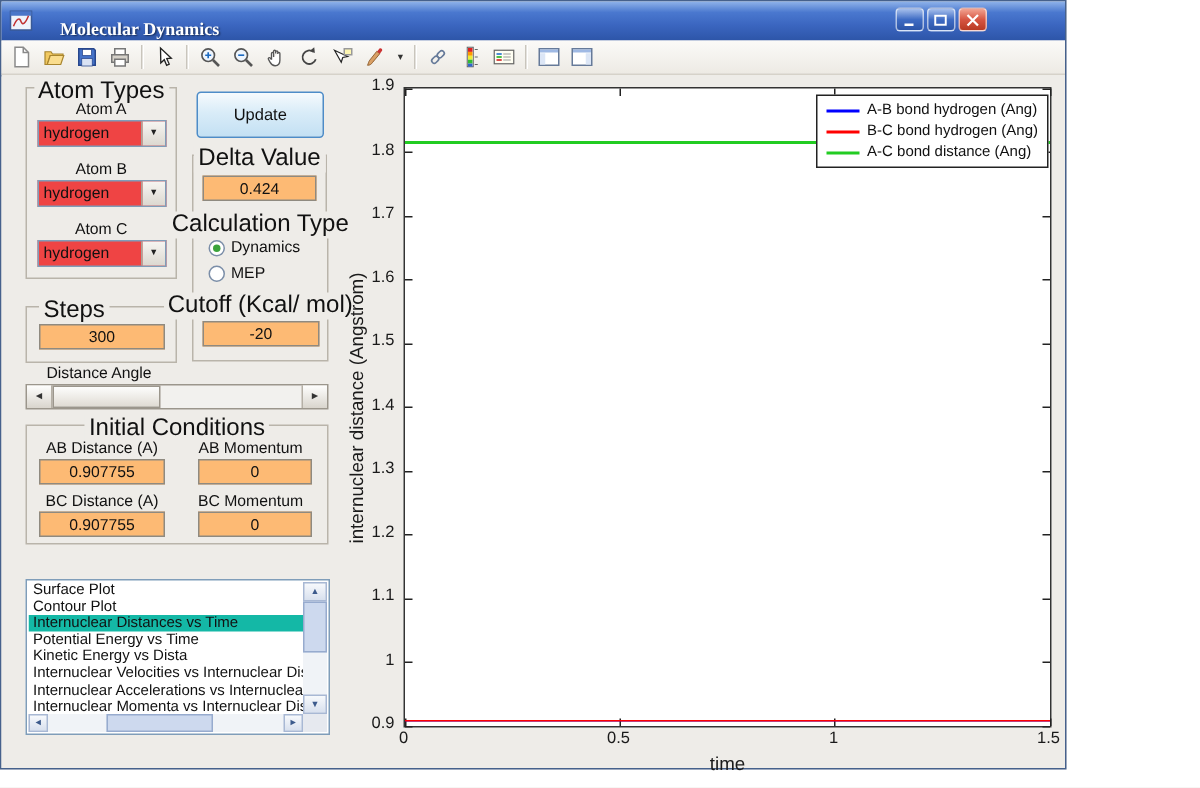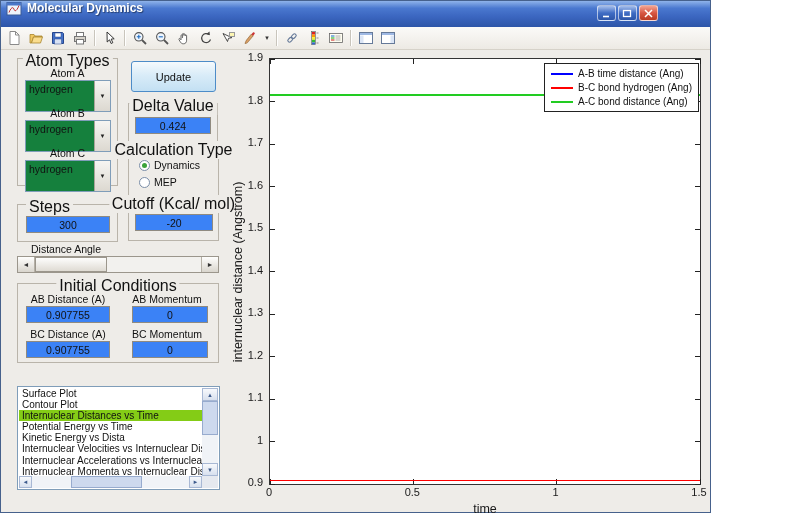--- a/index.html
+++ b/index.html
@@ -1,60 +1,60 @@
 <!DOCTYPE html>
 <html><head>
 <meta charset="utf-8">
 <style>
   html,body{margin:0;padding:0;}
   body{width:800px;height:525px;background:#ffffff;font-family:"Liberation Sans",sans-serif;position:relative;overflow:hidden;}
   .window{position:absolute;left:0;top:0;width:711px;height:513px;background:#eeece8;border:1px solid #46618c;box-sizing:border-box;}
   
-  .titlebar{position:absolute;left:0;top:0;right:0;height:26px;background:linear-gradient(180deg,#8fb3ea 0%,#4a78cf 28%,#3b66c0 60%,#2d55a8 100%);display:flex;align-items:flex-start;padding:0 5px;gap:5px;box-sizing:border-box;}
+  .titlebar{position:absolute;left:0;top:0;right:0;height:26px;background:linear-gradient(180deg,#8fb3ea 0%,#4a78cf 28%,#3b66c0 60%,#2d55a8 100%);display:flex;align-items:flex-end;padding:0 5px;gap:18px;box-sizing:border-box;font-family:Liberation Serif, serif;}
   .title-text{color:#fff;font-size:12px;font-weight:bold;text-shadow:1px 1px 1px rgba(0,0,0,.45);white-space:nowrap;}
   .cap-btns{position:absolute;right:52px;top:4px;display:flex;gap:2px;}
   .cap-btn{width:19px;height:16px;border-radius:3px;border:1px solid rgba(255,255,255,.6);display:flex;align-items:center;justify-content:center;box-sizing:border-box;}
   .cap-min,.cap-max{background:linear-gradient(#a6bfec,#3f6cc4 50%,#2c55a8);}
   .cap-close{background:linear-gradient(#f2a391,#d75643 50%,#b93a23);}
   .cap-btn svg{display:block;}
   
   .toolbar{position:absolute;left:0;top:26px;right:0;height:23px;background:linear-gradient(#fbfaf8,#edeae4);border-bottom:1px solid #d6d2c9;display:flex;align-items:center;padding:0 2px;box-sizing:border-box;}
   .tbtn{width:22px;height:20px;display:flex;align-items:center;justify-content:center;border-radius:2px;}
   .tbtn svg{display:block;}
   .tbtn-narrow{width:12px;height:20px;display:flex;align-items:center;justify-content:center;font-size:7px;color:#333;}
   .tsep{width:1px;height:16px;background:#c9c5bc;border-right:1px solid #fff;margin:0 3px;}
   
   .client{position:absolute;left:0;top:50px;right:0;bottom:0;background:#eeece8;}
   
   .panel{position:absolute;border:1px solid #b9b4aa;box-sizing:border-box;}
   .panel-title{position:absolute;top:-7px;left:50%;transform:translateX(-50%);background:#eeece8;padding:0 3px;font-size:16px;color:#111;white-space:nowrap;}
   .panel-title.left{left:8px;transform:none;}
   .ctl-label{position:absolute;text-align:center;font-size:10.5px;color:#111;white-space:nowrap;}
-  .tfield{position:absolute;height:17px;box-sizing:border-box;border:1px solid #8f8a80;background:#3b82f6;text-align:center;font-family:"Liberation Sans",sans-serif;font-size:10.5px;padding:0 2px;color:#111;}
-  .combo{position:absolute;height:32px;box-sizing:border-box;background:#15803d;border:1px solid #7f9db9;display:flex;align-items:stretch;}
+  .tfield{position:absolute;height:17px;box-sizing:border-box;border:1px solid #8f8a80;background:#fdba74;text-align:center;font-family:"Liberation Sans",sans-serif;font-size:10.5px;padding:0 2px;color:#111;}
+  .combo{position:absolute;height:18px;box-sizing:border-box;background:#ef4444;border:1px solid #7f9db9;display:flex;align-items:stretch;}
   .combo-val{flex:1;font-size:10.5px;line-height:16px;padding:0 3px;overflow:hidden;white-space:nowrap;color:#111;}
   .combo-btn{width:15px;background:linear-gradient(#f6f5f2,#dcd8d0);border-left:1px solid #aaa49a;display:flex;align-items:center;justify-content:center;}
   .combo-arrow{font-size:6px;color:#222;line-height:1;}
   .update-btn{position:absolute;left:130px;top:10px;width:85px;height:31px;background:linear-gradient(#f5fafd,#d9ecf8 45%,#c3e0f3);border:1px solid #4d8cc8;border-radius:3px;font-family:"Liberation Sans",sans-serif;font-size:11px;color:#111;}
   .radio-row{position:absolute;display:flex;align-items:center;gap:4px;}
   .rdot{width:11px;height:11px;border-radius:50%;border:1px solid #7b8ea8;background:#fff;box-sizing:border-box;position:relative;}
   .rdot.sel::after{content:"";position:absolute;left:2px;top:2px;width:5px;height:5px;border-radius:50%;background:#3ba33b;}
   .radio-label{font-size:10.5px;color:#111;}
   
   .slider{position:absolute;left:16px;top:205px;width:202px;height:17px;border:1px solid #9b968c;background:#f2f1ee;box-sizing:border-box;display:flex;}
   .sl-btn{width:16px;background:linear-gradient(#fefefd,#d9d5cd);display:flex;align-items:center;justify-content:center;font-size:7px;color:#333;}
   .sl-btn.left{border-right:1px solid #b5b0a6;}
   .sl-btn.right{border-left:1px solid #b5b0a6;}
   .sl-track{flex:1;position:relative;}
   .sl-thumb{position:absolute;left:0;top:0;bottom:0;width:72px;background:linear-gradient(#fdfdfc,#dfdbd3);border:1px solid #9b968c;box-sizing:border-box;}
   
   .listbox{position:absolute;left:16px;top:335px;width:203px;height:104px;background:#fff;border:1px solid #7f9db9;box-sizing:border-box;}
   .list-items{position:absolute;left:1px;top:1px;right:17px;bottom:13px;overflow:hidden;}
   .list-item{height:11.1px;line-height:11.3px;font-size:10px;padding-left:3px;white-space:nowrap;overflow:hidden;color:#111;}
-  .list-item.selected{background:#84cc16;}
+  .list-item.selected{background:#14b8a6;}
   .vscroll{position:absolute;top:1px;right:1px;bottom:13px;width:16px;background:#f0f3f7;display:flex;flex-direction:column;}
   .hscroll{position:absolute;left:1px;right:17px;bottom:1px;height:12px;background:#f0f3f7;display:flex;}
   .sbtn{background:linear-gradient(#f7f9fc,#d8e0ee);border:1px solid #a8b8d4;display:flex;align-items:center;justify-content:center;font-size:6px;color:#3c5a8c;box-sizing:border-box;}
   .vscroll .sbtn{height:13px;width:16px;}
   .hscroll .sbtn{width:13px;height:12px;}
   .vtrack{flex:1;position:relative;}
   .htrack{flex:1;position:relative;}
   .vthumb{position:absolute;left:0;right:0;top:0;height:55%;background:#cdd9ee;border:1px solid #97abce;box-sizing:border-box;}
   .hthumb{position:absolute;top:0;bottom:0;left:25%;width:45%;background:#cdd9ee;border:1px solid #97abce;box-sizing:border-box;}
   .scorner{position:absolute;right:1px;bottom:1px;width:16px;height:12px;background:#e6e9ef;}
@@ -343,21 +343,21 @@
           </div>
       </div>
       <div class="scorner"></div>
     </div>
 
     <div class="ylabel">internuclear distance (Angstrom)</div>
     <div id="axes">
       <div id="legend" class="legend">
           <div class="legend-row">
             <span class="legend-sample" style="border-top-color: rgb(0, 0, 255);"></span>
-            <span class="legend-label">A-B time distance (Ang)</span>
+            <span class="legend-label">A-B bond hydrogen (Ang)</span>
           </div>
           <div class="legend-row">
             <span class="legend-sample" style="border-top-color: rgb(255, 0, 0);"></span>
             <span class="legend-label">B-C bond hydrogen (Ang)</span>
           </div>
           <div class="legend-row">
             <span class="legend-sample" style="border-top-color: rgb(34, 204, 34);"></span>
             <span class="legend-label">A-C bond distance (Ang)</span>
           </div>
         </div>

